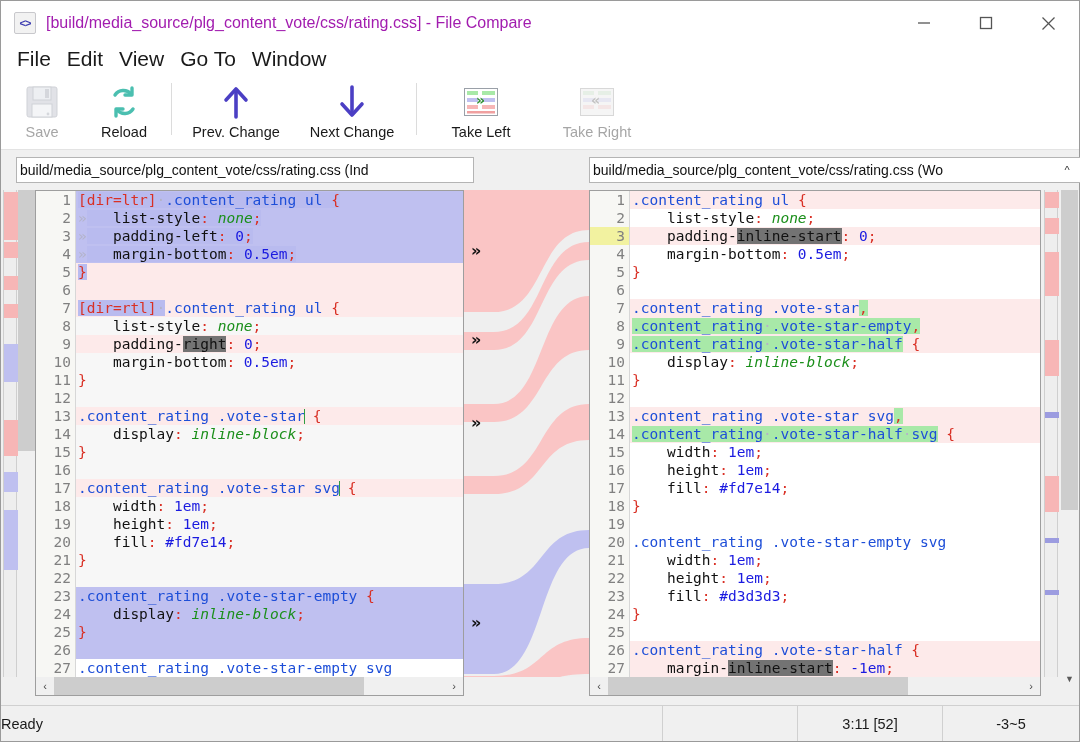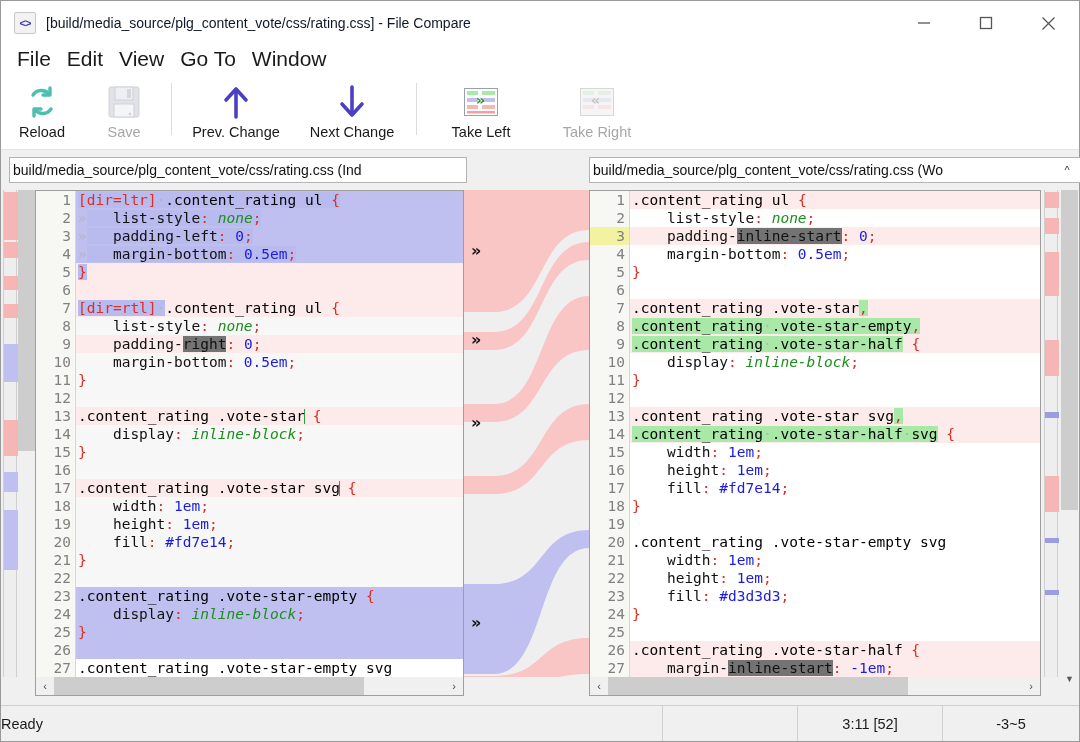--- a/index.html
+++ b/index.html
@@ -35,22 +35,22 @@
     background: #f2f2f2;
     border: 1px solid #c8c8cc;
     border-radius: 2px;
     display: flex; align-items: center; justify-content: center;
     font-size: 11px; font-weight: bold;
     color: #3a3ab0;
     font-family: "Liberation Sans", sans-serif;
     letter-spacing: -1px;
   }
   .title-text {
-    font-size: 14px;
-    color: #0f172a;
+    font-size: 16px;
+    color: #a21caf;
     white-space: nowrap;
     text-align: right;
   }
   .wincontrols {
     position: absolute; right: 0; top: 0;
     height: 44px; display: flex;
   }
   .wc {
     width: 62px; height: 44px;
     display: flex; align-items: center; justify-content: center;
@@ -117,21 +117,21 @@
     background: #fff;
     border: 1px solid #b4b4b4;
     display: flex;
     align-items: center;
     padding: 0 3px;
     font-size: 14px;
     color: #111;
     overflow: hidden;
     white-space: nowrap;
   }
-  #left-path { position:absolute; left: 8px; width: 458px; }
+  #left-path { position:absolute; left: 15px; width: 458px; }
   #right-path { position:absolute; left: 588px; width: 532px; }
   .updown {
     position: absolute; right: 3px; top: 9px;
     width: 18px; height: 22px;
     display: flex; align-items: center; justify-content: center;
     font-size: 11px; color: #333;
   }
 
   
   .diffarea {
@@ -212,21 +212,21 @@
   .bg-grey  { background: #f7f7f7; }
   .row.bg-del .code { background: #fdeaea; }
   .row.bg-blue .code { background: #bfc0f0; }
   .row.bg-grey .code { background: #f7f7f7; }
   .row.bg-plain .code { background: #ffffff; }
   
   .wdel  { background: #737373; }
   .wadd  { background: #a8e9a8; }
   .wblue { background: #b9bbef; }
   
-  .sel  { color: #000000; }
+  .sel  { color: #1d4ed8; }
   .brk  { color: #d93025; }
   .prop { color: #111111; }
   .val  { color: #1b8f1b; font-style: italic; }
   .num  { color: #1a1ae0; }
   .punc { color: #d93025; }
   .ws   { color: #b3b3c8; }
   .caret {
     display:inline-block; width:0; border-left: 1.5px solid #2f9e44;
     height: 15px; vertical-align: -3px; margin: 0 -1px;
   }
@@ -309,42 +309,42 @@
 
   <div class="menubar" id="menubar">
       <div class="menuitem">File</div>
       <div class="menuitem">Edit</div>
       <div class="menuitem">View</div>
       <div class="menuitem">Go To</div>
       <div class="menuitem">Window</div>
     </div>
 
   <div class="toolbar" id="toolbar">
-      <div class="tbtn">
-        <div class="ic">
-          <svg width="38" height="38" viewBox="0 0 38 38">
-      <path d="M10 12 a10 10 0 0 1 16 -1" fill="none" stroke="#4bbfb0" stroke-width="3.4" stroke-linecap="round"></path>
-      <path d="M27 5 l0 7 l-7 0" fill="none" stroke="#4bbfb0" stroke-width="3.4" stroke-linejoin="round" stroke-linecap="round"></path>
-      <path d="M28 26 a10 10 0 0 1 -16 1" fill="none" stroke="#4bbfb0" stroke-width="3.4" stroke-linecap="round"></path>
-      <path d="M11 33 l0 -7 l7 0" fill="none" stroke="#4bbfb0" stroke-width="3.4" stroke-linejoin="round" stroke-linecap="round"></path>
-          </svg>
-        </div>
-        <div class="lb">Reload</div>
-      </div>
       <div class="tbtn disabled">
         <div class="ic" style="opacity: 0.55;">
           <svg width="38" height="38" viewBox="0 0 38 38">
       <rect x="4" y="4" width="30" height="30" rx="2" fill="#c9ccd4" stroke="#a9adb6"></rect>
       <rect x="10" y="4" width="18" height="13" fill="#dfe2e8" stroke="#a9adb6"></rect>
       <rect x="22" y="6" width="4" height="9" fill="#b3b7c0"></rect>
       <rect x="9" y="21" width="20" height="13" fill="#eceef2" stroke="#a9adb6"></rect>
       <circle cx="25" cy="31" r="1.4" fill="#b3b7c0"></circle>
           </svg>
         </div>
         <div class="lb">Save</div>
+      </div>
+      <div class="tbtn">
+        <div class="ic">
+          <svg width="38" height="38" viewBox="0 0 38 38">
+      <path d="M10 12 a10 10 0 0 1 16 -1" fill="none" stroke="#4bbfb0" stroke-width="3.4" stroke-linecap="round"></path>
+      <path d="M27 5 l0 7 l-7 0" fill="none" stroke="#4bbfb0" stroke-width="3.4" stroke-linejoin="round" stroke-linecap="round"></path>
+      <path d="M28 26 a10 10 0 0 1 -16 1" fill="none" stroke="#4bbfb0" stroke-width="3.4" stroke-linecap="round"></path>
+      <path d="M11 33 l0 -7 l7 0" fill="none" stroke="#4bbfb0" stroke-width="3.4" stroke-linejoin="round" stroke-linecap="round"></path>
+          </svg>
+        </div>
+        <div class="lb">Reload</div>
       </div>
       <div class="tsep"></div>
       <div class="tbtn wide">
         <div class="ic">
           <svg width="38" height="38" viewBox="0 0 38 38">
       <line x1="19" y1="34" x2="19" y2="8" stroke="#4b3fc4" stroke-width="3.6" stroke-linecap="round"></line>
       <path d="M9 17 L19 6 L29 17" fill="none" stroke="#4b3fc4" stroke-width="3.6" stroke-linecap="round" stroke-linejoin="round"></path>
           </svg>
         </div>
         <div class="lb">Prev. Change</div>

